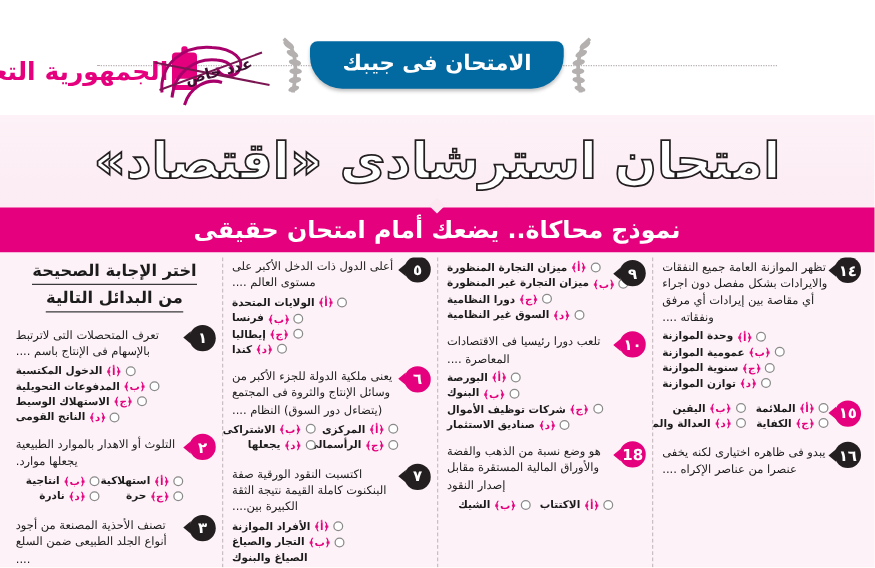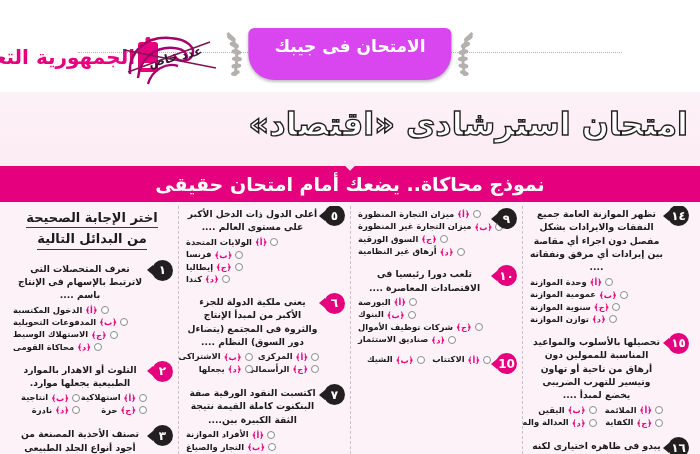--- a/index.html
+++ b/index.html
@@ -76,25 +76,25 @@
     top: 28px; left: 50%;
     transform: translateX(-50%);
     display: flex; align-items: center; gap: 4px;
   }
   .laurel {
     width: 20px; height: 48px;
     color: #b5b0b0;
     flex: none;
   }
   .banner {
-    background: #d946ef;
+    background: #0369a1;
     color: #ffffff;
     font-size: 17px;
     font-weight: bold;
-    padding: 9px 26px 24px;
+    padding: 9px 26px 11px;
     border-radius: 6px 6px 26px 26px;
     box-shadow: 0 2px 3px rgba(0,0,0,.25);
     white-space: nowrap;
     line-height: 1.1;
   }
   .stamp {
     position: absolute;
     top: 26px; left: 118px;
     width: 108px; height: 62px;
     color: #a8006b;
@@ -111,22 +111,23 @@
 
   
   .titleblock {
     position: absolute;
     top: 92px; left: 0; right: 0;
     height: 110px;
     background: linear-gradient(180deg,#fdf2f7 0%, #fbe8f1 100%);
   }
   .title-main {
     position: absolute;
-    top: 14px; left: 0; right: 12px;
-    font-size: 32px;
+    top: 14px; left: 0; right: 0;
+    text-align: center;
+    font-size: 40px;
     font-weight: bold;
     color: #ffffff;
     -webkit-text-stroke: 1.4px #231f20;
     letter-spacing: 0px;
     line-height: 1.15;
     white-space: nowrap;
   }
   .subtitle-bar {
     position: absolute;
     bottom: 0; left: 0; right: 0;
@@ -211,22 +212,22 @@
     border-top: 5px solid transparent;
     border-bottom: 5px solid transparent;
     border-right: 6px solid #231f20;
   }
   .qnum.pink::after { border-right-color: #e5007d; }
 
   .qtext {
     font-size: 9.2px;
     color: #1b1b1b;
     line-height: 1.45;
-    text-align: center;
-    font-weight: bold;
+    text-align: left;
+    font-weight: normal;
     padding-top: 1px;
     min-height: 14px;
   }
 
   .opts { margin-top: 3px; }
   .opts.one-col { display: block; }
   .opts.two-col {
     display: flex;
     flex-wrap: wrap;
   }
@@ -353,21 +354,20 @@
             </div>
             <div class="opt">
               <span class="bubble"></span>
               <span class="tag">﴿د﴾</span>
               <span class="opt-label">توازن الموازنة</span>
             </div>
           </div>
         </div>
         <div class="q">
           <div class="qnum pink">١٥</div>
-          <div class="qtext">تحصيلها بالأسلوب والمواعيد المناسبة للممولين دون أرهاق من ناحية أو تهاون وتيسير للتهرب الضريبى يخضع لمبدأ ....</div>
           <div class="opts two-col">
             <div class="opt">
               <span class="bubble"></span>
               <span class="tag">﴿أ﴾</span>
               <span class="opt-label">الملائمة</span>
             </div>
             <div class="opt">
               <span class="bubble"></span>
               <span class="tag">﴿ب﴾</span>
               <span class="opt-label">اليقين</span>
@@ -399,26 +399,26 @@
               <span class="opt-label">ميزان التجارة المنظورة</span>
             </div>
             <div class="opt">
               <span class="bubble"></span>
               <span class="tag">﴿ب﴾</span>
               <span class="opt-label">ميزان التجارة غير المنظورة</span>
             </div>
             <div class="opt">
               <span class="bubble"></span>
               <span class="tag">﴿ج﴾</span>
-              <span class="opt-label">السوق الورقية</span>
-            </div>
-            <div class="opt">
-              <span class="bubble"></span>
-              <span class="tag">﴿د﴾</span>
-              <span class="opt-label">أرهاق غير النظامية</span>
+              <span class="opt-label">دورا النظامية</span>
+            </div>
+            <div class="opt">
+              <span class="bubble"></span>
+              <span class="tag">﴿د﴾</span>
+              <span class="opt-label">السوق غير النظامية</span>
             </div>
           </div>
         </div>
         <div class="q">
           <div class="qnum pink">١٠</div>
           <div class="qtext">تلعب دورا رئيسيا فى الاقتصادات المعاصرة ....</div>
           <div class="opts one-col">
             <div class="opt">
               <span class="bubble"></span>
               <span class="tag">﴿أ﴾</span>
@@ -435,21 +435,22 @@
               <span class="opt-label">شركات توظيف الأموال</span>
             </div>
             <div class="opt">
               <span class="bubble"></span>
               <span class="tag">﴿د﴾</span>
               <span class="opt-label">صناديق الاستثمار</span>
             </div>
           </div>
         </div>
         <div class="q">
-          <div class="qnum pink">10</div>
+          <div class="qnum pink">18</div>
+          <div class="qtext">هو وضع نسبة من الذهب والفضة والأوراق المالية المستقرة مقابل إصدار النقود</div>
           <div class="opts two-col">
             <div class="opt">
               <span class="bubble"></span>
               <span class="tag">﴿أ﴾</span>
               <span class="opt-label">الاكتتاب</span>
             </div>
             <div class="opt">
               <span class="bubble"></span>
               <span class="tag">﴿ب﴾</span>
               <span class="opt-label">الشيك</span>
@@ -479,21 +480,21 @@
             </div>
             <div class="opt">
               <span class="bubble"></span>
               <span class="tag">﴿د﴾</span>
               <span class="opt-label">كندا</span>
             </div>
           </div>
         </div>
         <div class="q">
           <div class="qnum pink">٦</div>
-          <div class="qtext">يعنى ملكية الدولة للجزء الأكبر من لمبدأ الإنتاج والثروة فى المجتمع (يتضاءل دور السوق) النظام ....</div>
+          <div class="qtext">يعنى ملكية الدولة للجزء الأكبر من وسائل الإنتاج والثروة فى المجتمع (يتضاءل دور السوق) النظام ....</div>
           <div class="opts two-col">
             <div class="opt">
               <span class="bubble"></span>
               <span class="tag">﴿أ﴾</span>
               <span class="opt-label">المركزى</span>
             </div>
             <div class="opt">
               <span class="bubble"></span>
               <span class="tag">﴿ب﴾</span>
               <span class="opt-label">الاشتراكى</span>
@@ -550,21 +551,21 @@
               <span class="opt-label">المدفوعات التحويلية</span>
             </div>
             <div class="opt">
               <span class="bubble"></span>
               <span class="tag">﴿ج﴾</span>
               <span class="opt-label">الاستهلاك الوسيط</span>
             </div>
             <div class="opt">
               <span class="bubble"></span>
               <span class="tag">﴿د﴾</span>
-              <span class="opt-label">محاكاة القومى</span>
+              <span class="opt-label">الناتج القومى</span>
             </div>
           </div>
         </div>
         <div class="q">
           <div class="qnum pink">٢</div>
           <div class="qtext">التلوث أو الاهدار بالموارد الطبيعية يجعلها موارد.</div>
           <div class="opts two-col">
             <div class="opt">
               <span class="bubble"></span>
               <span class="tag">﴿أ﴾</span>

